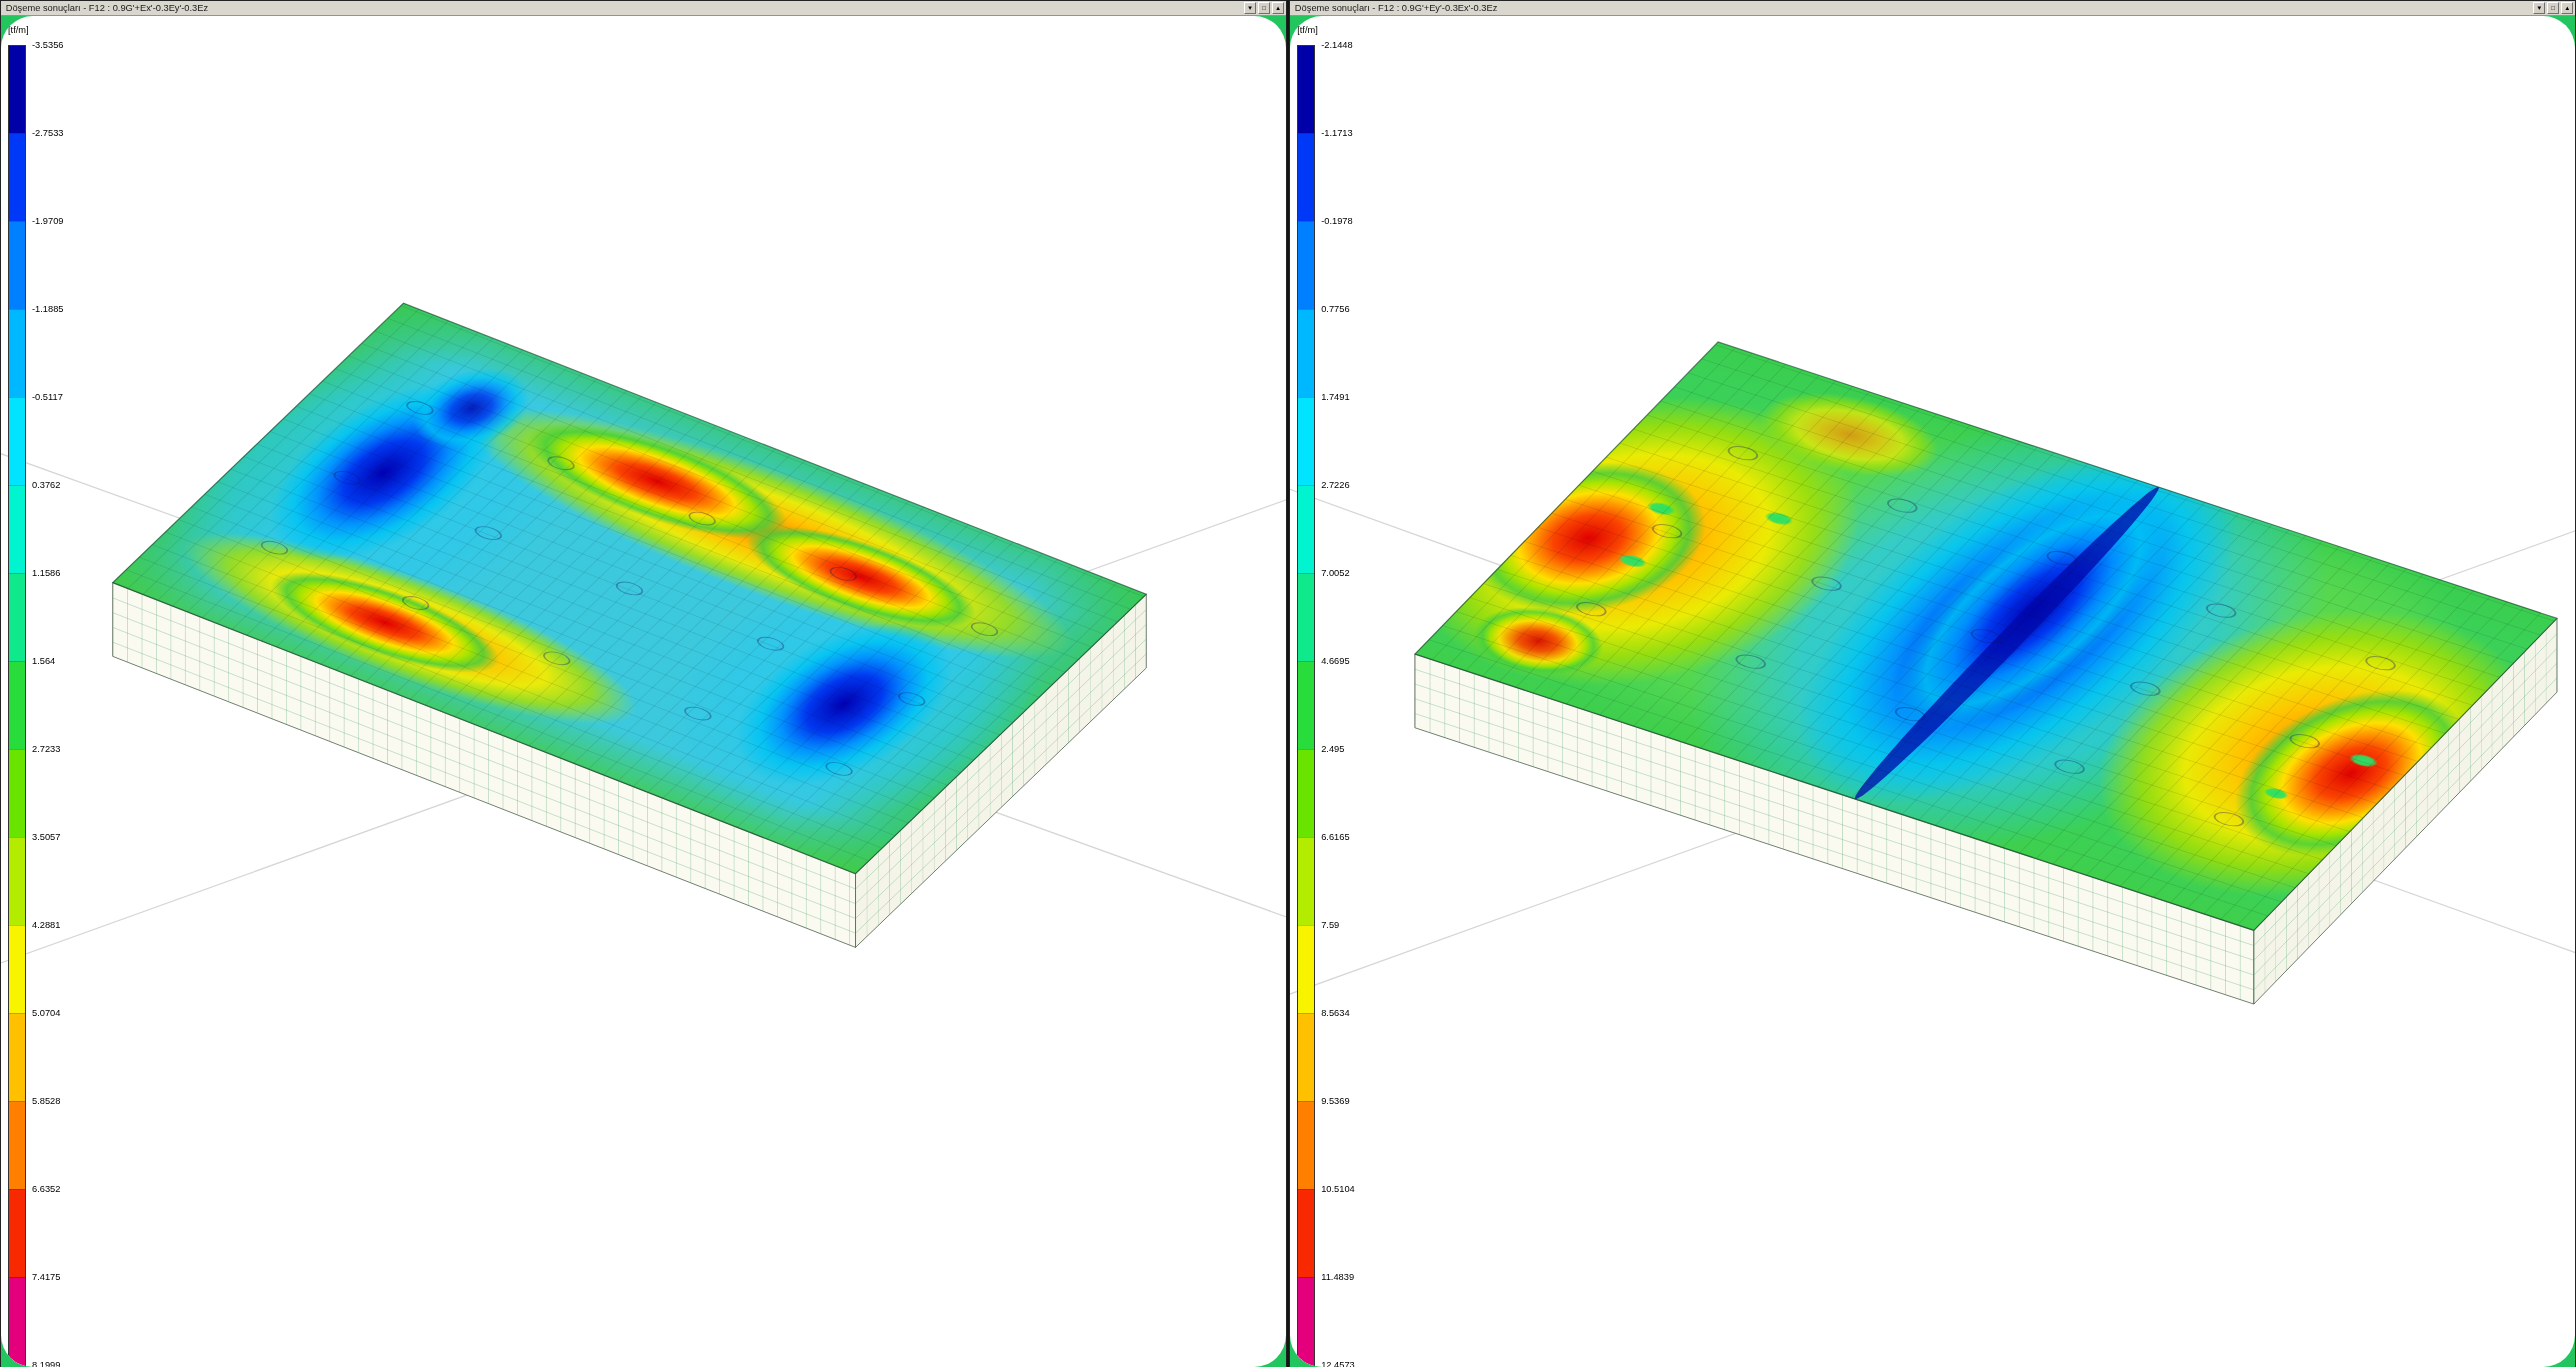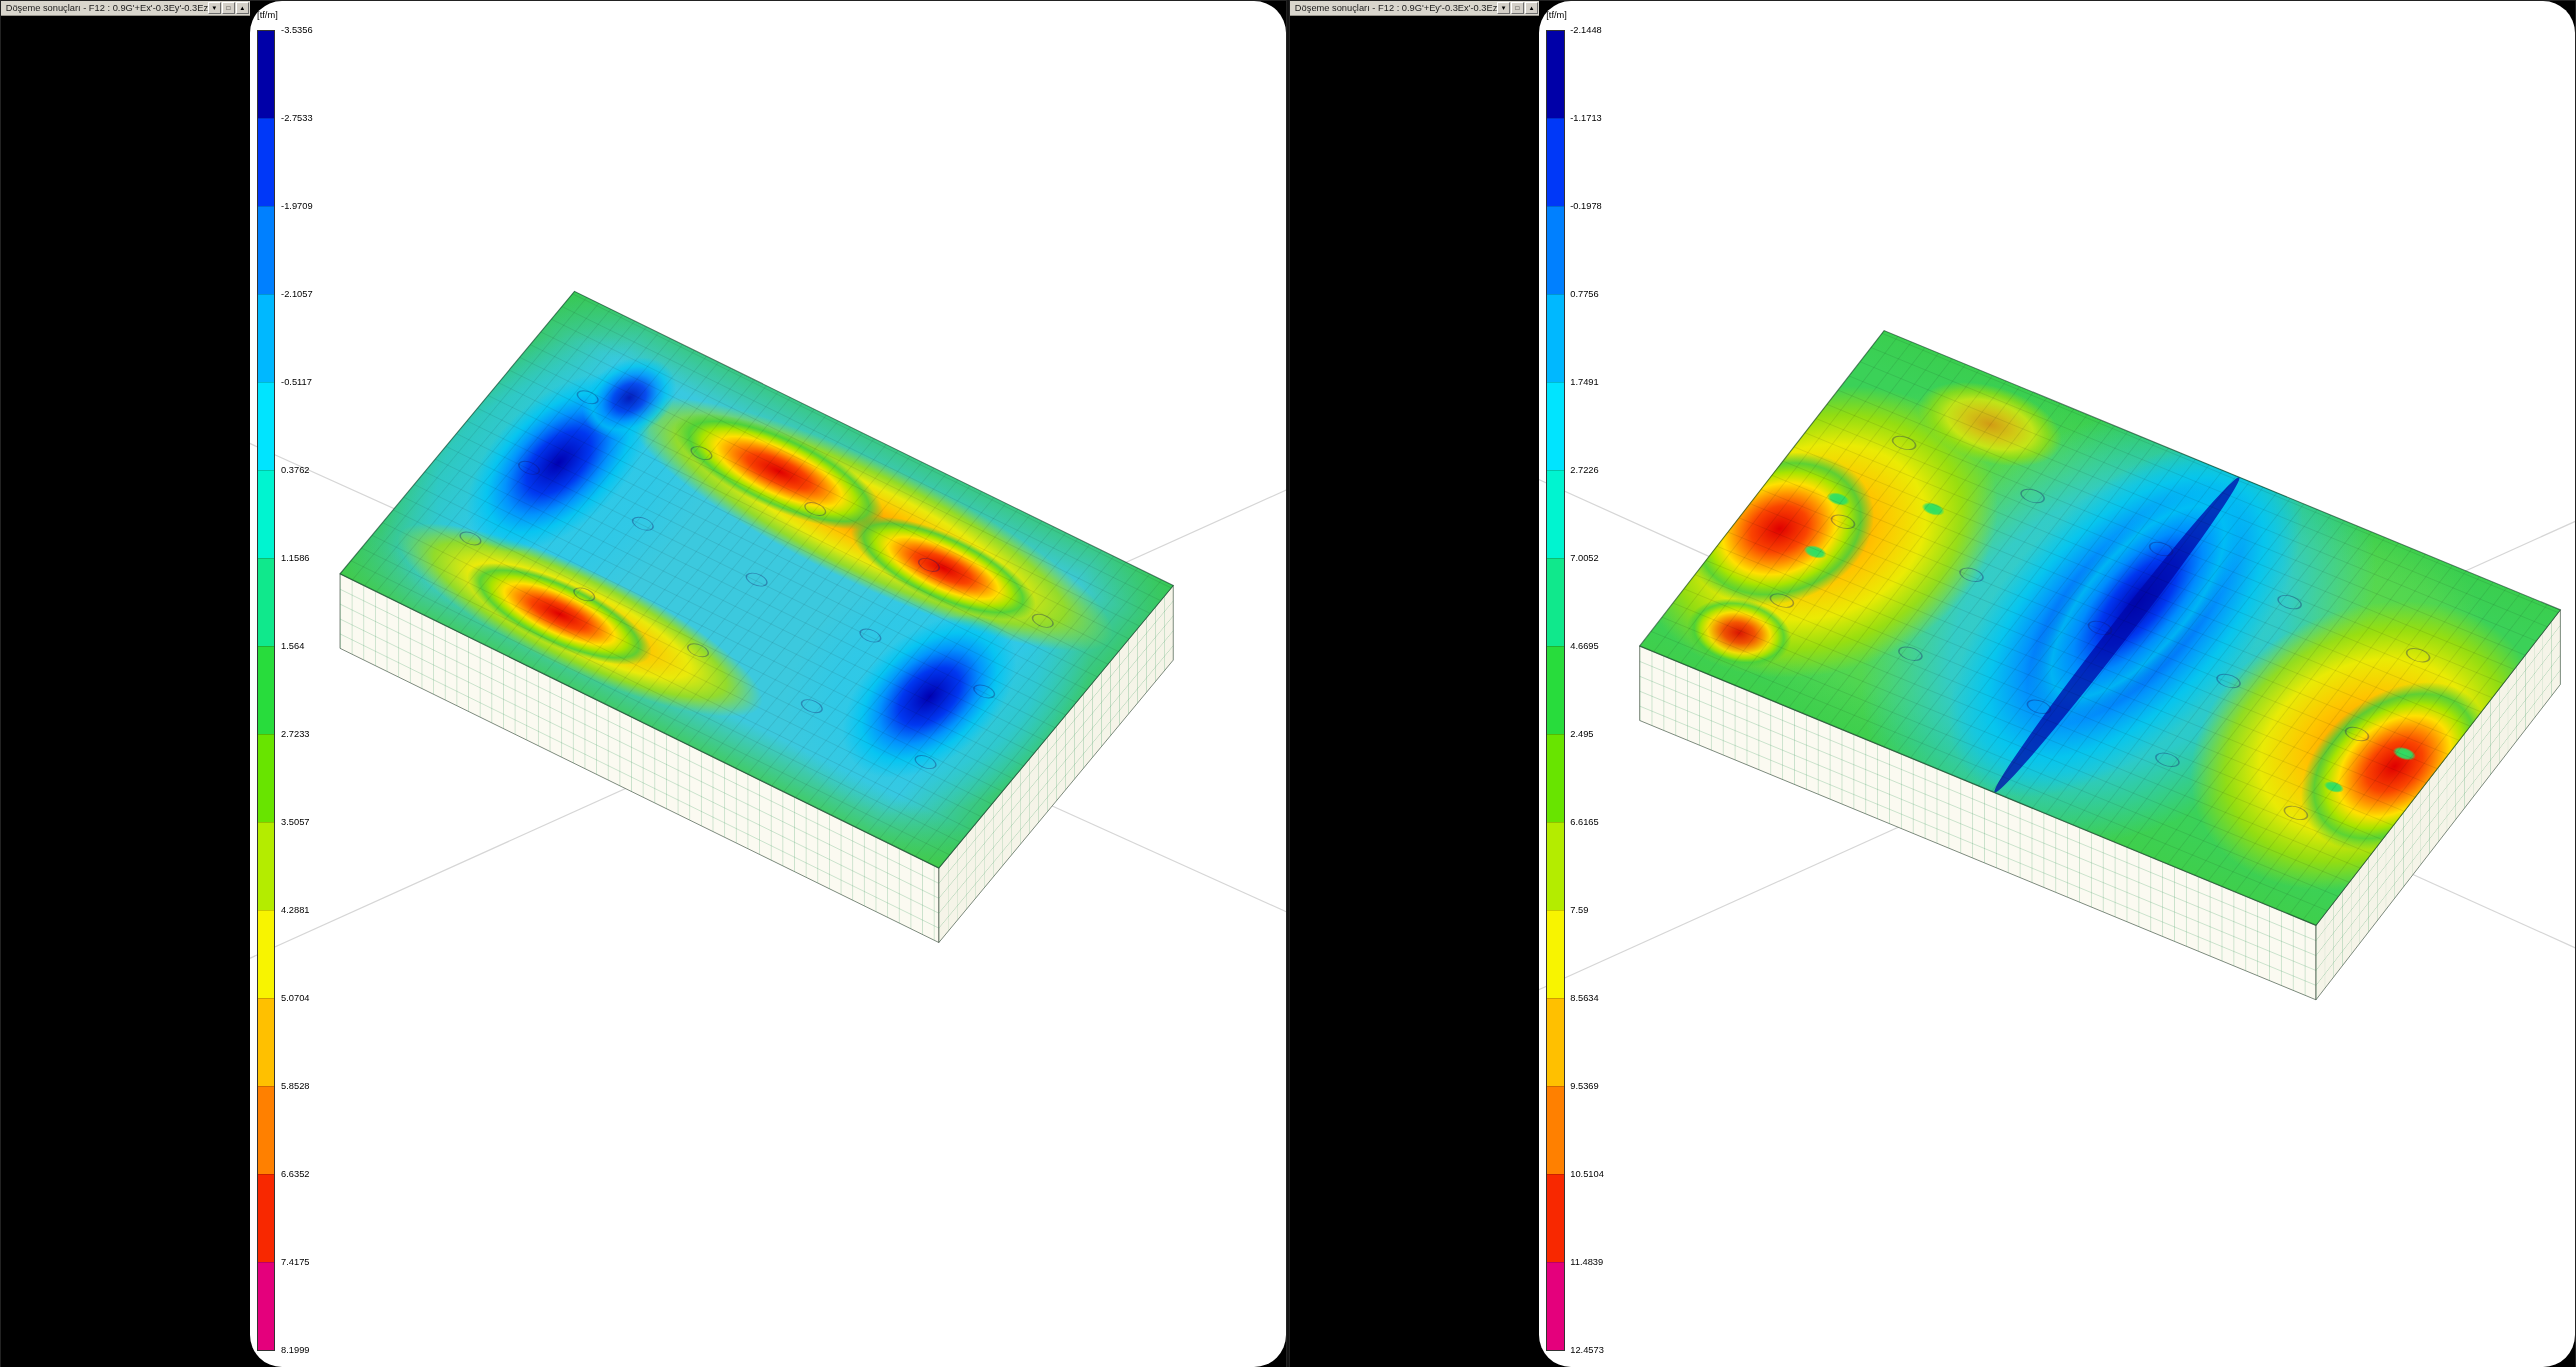--- a/index.html
+++ b/index.html
@@ -1,17 +1,17 @@
 <!DOCTYPE html>
 <html style="font-size:12.4px"><head>
 <meta charset="utf-8">
 <style>
   html,body{margin:0;padding:0;background:#141414;font-family:"Liberation Sans",sans-serif;}
   .app{display:flex;gap:2.3px;width:2576px;height:1368px;background:#141414;}
-  .panel{flex:1;min-width:0;display:flex;flex-direction:row;background:#000000;border:0.8px solid #222;box-sizing:border-box;justify-content:center;}
+  .panel{flex:1;min-width:0;display:flex;flex-direction:column;background:#22c55e;border:0.8px solid #222;box-sizing:border-box;justify-content:center;}
   .titlebar{flex:none;height:14.7px;display:flex;align-items:center;justify-content:space-between;
             background:#d9d6cd;border-bottom:0.8px solid #97948c;padding:0 1.6px 0 4.7px;box-sizing:border-box;}
   .title{font-size:9.3px;color:#1a1a1a;white-space:nowrap;overflow:hidden;}
   .winbtns{display:flex;gap:1.6px;}
   .winbtn{width:12.4px;height:11.6px;display:flex;align-items:center;justify-content:center;font-size:6.2px;line-height:1;
           background:#d4d0c8;color:#000;border:0.8px solid;border-color:#ffffff #6f6f6f #6f6f6f #ffffff;padding:0;cursor:default;}
   .viewport{flex:1;position:relative;overflow:hidden;background:#ffffff;border-radius:32px;}
   .scene{position:absolute;inset:0;width:100%;height:100%;display:block;}
   .legend{position:absolute;top:9.3px;left:7px;width:109px;z-index:5;}
   .legend-unit{position:absolute;top:0;left:0;font-size:9.3px;color:#000;}
@@ -184,21 +184,21 @@
             <div class="band" style="--i: 9; background: rgb(180, 236, 0);"></div>
             <div class="band" style="--i: 10; background: rgb(248, 244, 0);"></div>
             <div class="band" style="--i: 11; background: rgb(255, 192, 0);"></div>
             <div class="band" style="--i: 12; background: rgb(255, 128, 0);"></div>
             <div class="band" style="--i: 13; background: rgb(248, 40, 0);"></div>
             <div class="band" style="--i: 14; background: rgb(228, 0, 124);"></div>
         </div>
         <span class="legend-label" style="--i: 0;">-3.5356</span>
           <span class="legend-label" style="--i: 1;">-2.7533</span>
           <span class="legend-label" style="--i: 2;">-1.9709</span>
-          <span class="legend-label" style="--i: 3;">-2.1057</span>
+          <span class="legend-label" style="--i: 3;">-1.1885</span>
           <span class="legend-label" style="--i: 4;">-0.5117</span>
           <span class="legend-label" style="--i: 5;">0.3762</span>
           <span class="legend-label" style="--i: 6;">1.1586</span>
           <span class="legend-label" style="--i: 7;">1.564</span>
           <span class="legend-label" style="--i: 8;">2.7233</span>
           <span class="legend-label" style="--i: 9;">3.5057</span>
           <span class="legend-label" style="--i: 10;">4.2881</span>
           <span class="legend-label" style="--i: 11;">5.0704</span>
           <span class="legend-label" style="--i: 12;">5.8528</span>
           <span class="legend-label" style="--i: 13;">6.6352</span>

